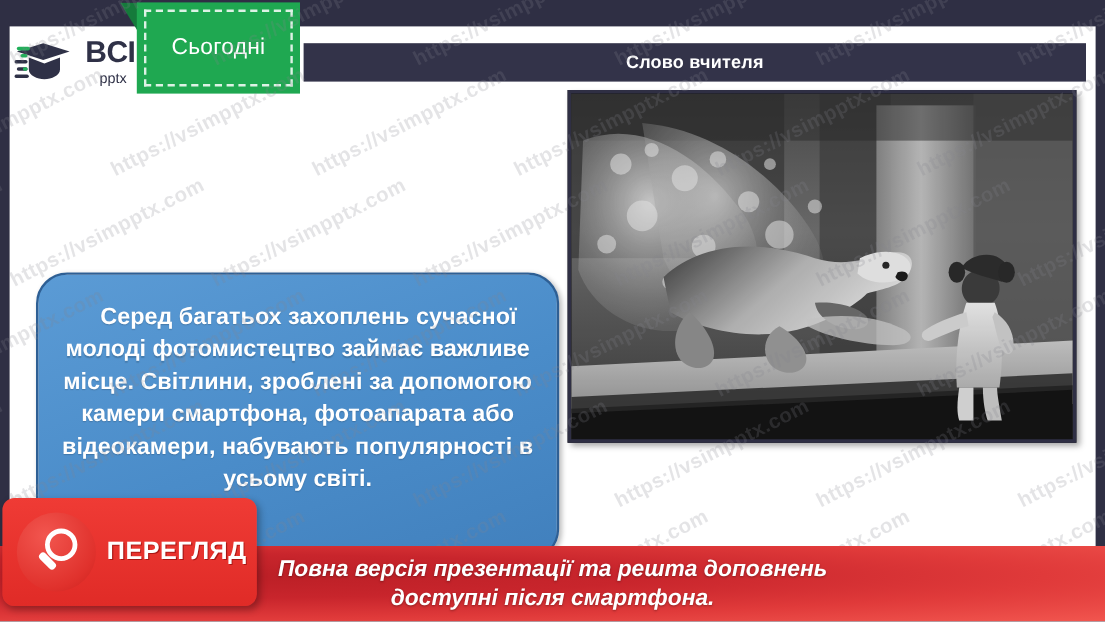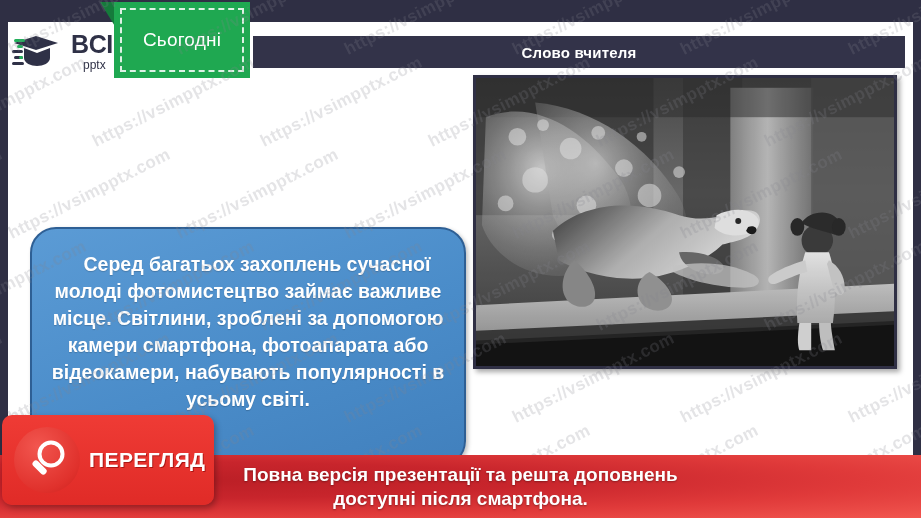--- a/index.html
+++ b/index.html
@@ -207,20 +207,21 @@
     z-index: 45;
     display: flex;
     flex-direction: column;
     align-items: center;
     justify-content: center;
   }
   .red-banner .rline {
     color: #ffffff;
     font-size: 19px;
     font-weight: 700;
+    font-style: italic;
     line-height: 1.22;
     text-shadow: 0 1px 2px rgba(0,0,0,0.35);
     white-space: nowrap;
   }
 
   
   .preview-badge {
     position: absolute;
     left: 2px;
     top: 415px;

